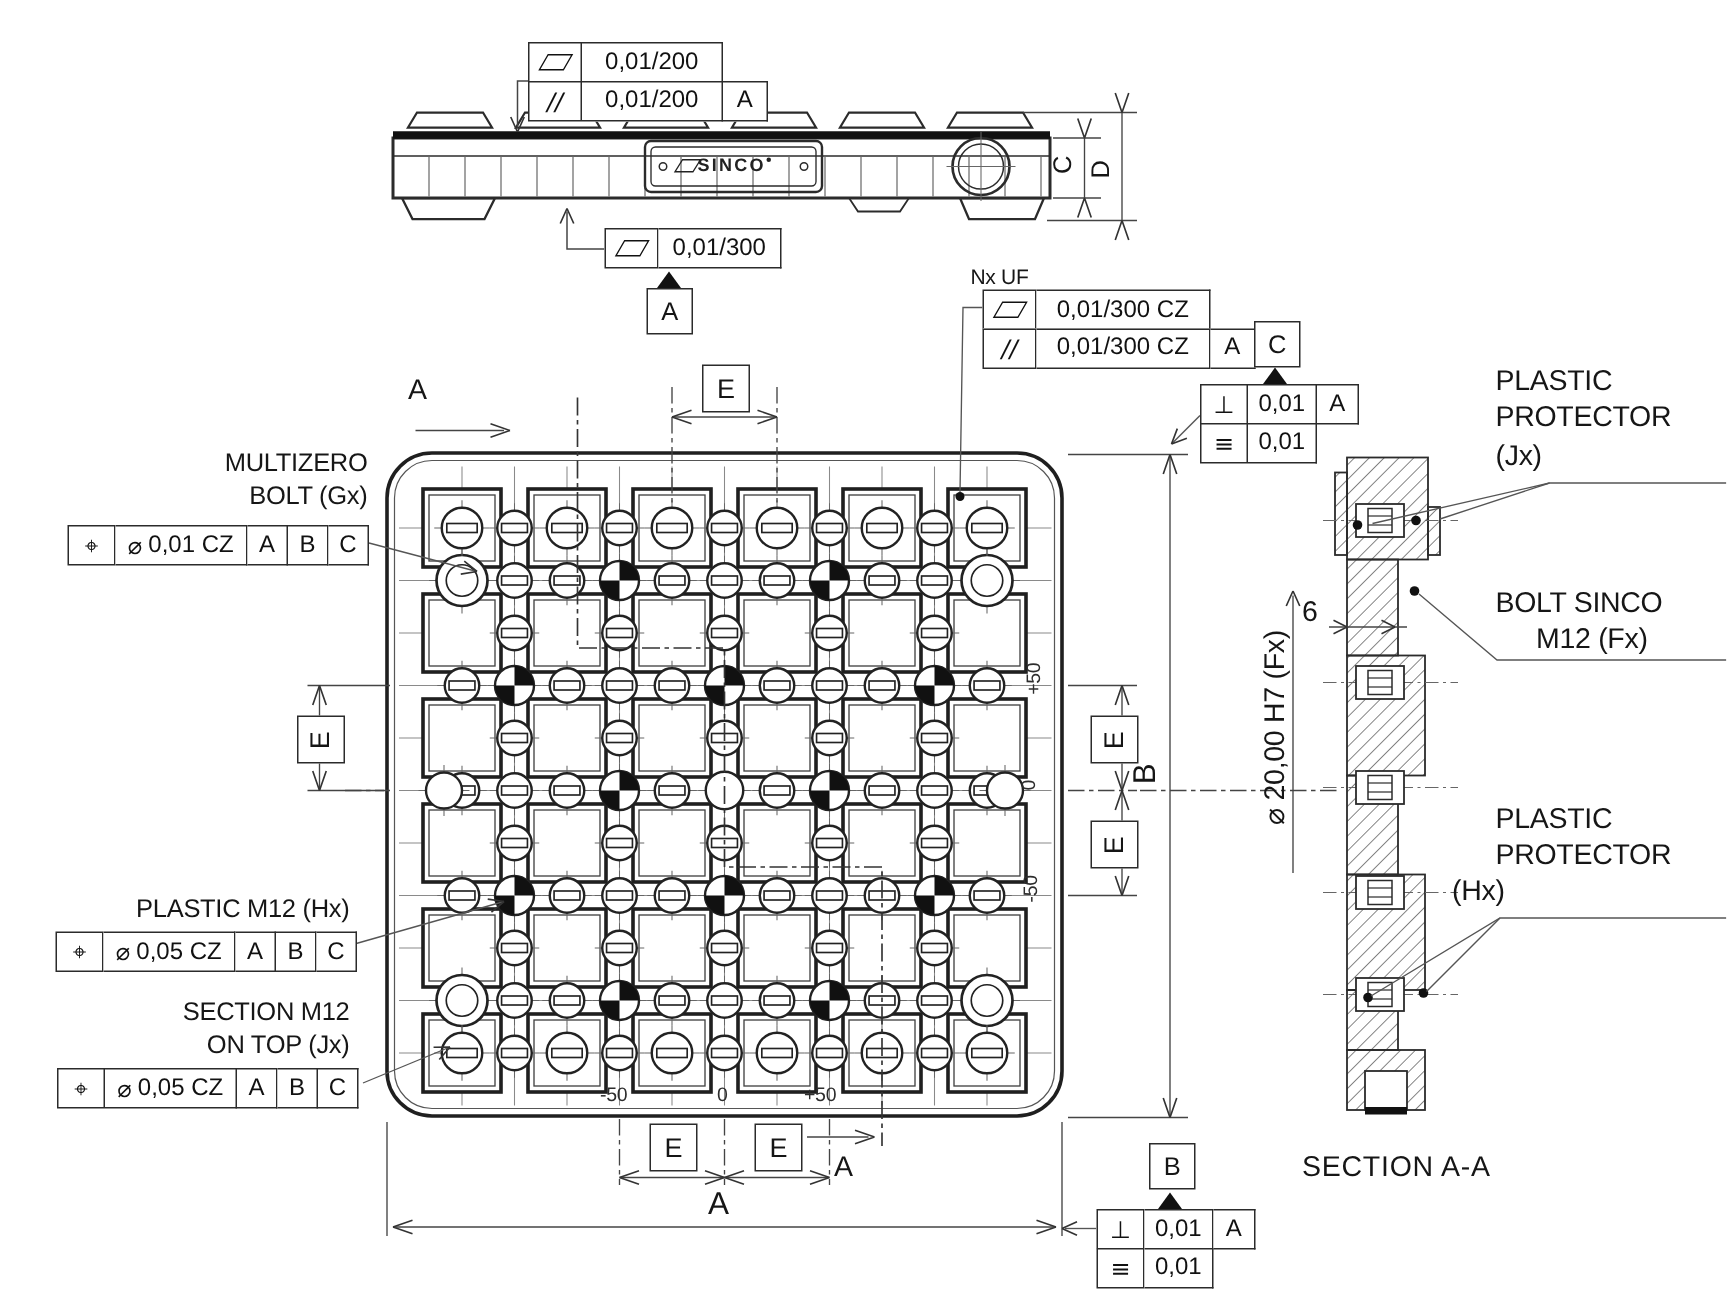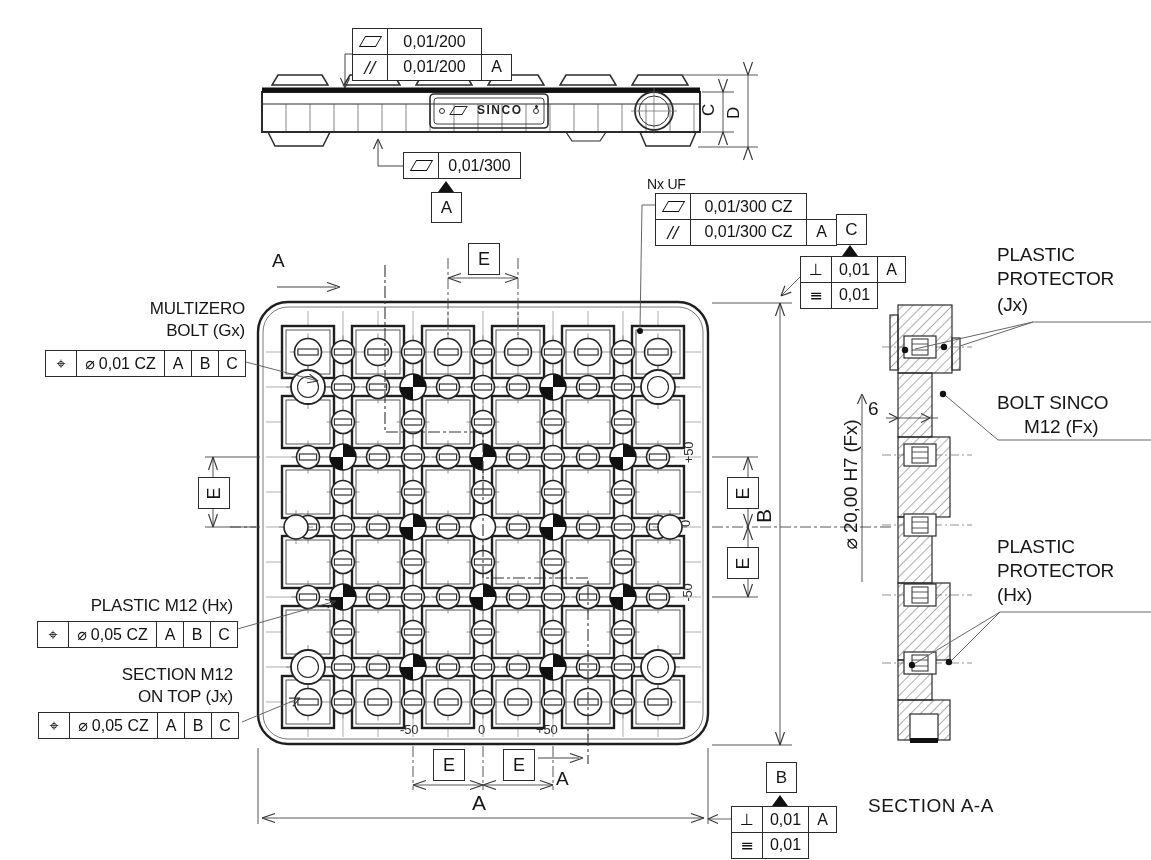--- a/index.html
+++ b/index.html
@@ -19,21 +19,21 @@
   .fcf .sym{font-family:"DejaVu Sans",sans-serif;font-size:16px}
   .row2{margin-top:-1.4px}
   .flaticon{display:inline-block;width:15px;height:9px;border:1.4px solid #111;transform:skewX(-30deg)}
   .dbox{position:absolute;width:29px;height:29px;border:1.4px solid #2b2b2b;display:flex;
         align-items:center;justify-content:center;font-size:17px;background:#fff}
   .dtri{position:absolute;width:0;height:0;border-left:8px solid transparent;
         border-right:8px solid transparent;border-bottom:11px solid #111}
   .ebox{position:absolute;width:30px;height:30px;border:1.3px solid #2b2b2b;display:flex;
         align-items:center;justify-content:center;font-size:18px;background:#fff}
   .logolbl{position:absolute;font-size:12px;font-weight:bold;letter-spacing:1.5px;color:#222;
-           display:flex;align-items:center;gap:12px}
+           display:flex;align-items:center;gap:0}
   .logogl{display:inline-block;width:11px;height:7px;border:1.6px solid #222;transform:skewX(-32deg)}
   .dot{width:3px;height:3px;background:#222;border-radius:50%;display:inline-block;margin-bottom:8px}
 </style>
 </head>
 <body>
 
 <div id="stage">
 
   <svg id="cad" width="1151" height="860" viewBox="0 0 1151 860">
     <defs>
@@ -1145,26 +1145,26 @@
 
   <div class="lbl big" style="left:997px;top:244px">PLASTIC</div>
   <div class="lbl big" style="left:997px;top:268px">PROTECTOR</div>
   <div class="lbl big" style="left:997px;top:294px">(Jx)</div>
 
   <div class="lbl big" style="left:997px;top:392px">BOLT SINCO</div>
   <div class="lbl big" style="left:1024px;top:416px">M12 (Fx)</div>
 
   <div class="lbl big" style="left:997px;top:536px">PLASTIC</div>
   <div class="lbl big" style="left:997px;top:560px">PROTECTOR</div>
-  <div class="lbl big" style="left:997px;top:584px">(Hx)</div>
+  <div class="lbl big" style="left:968px;top:584px">(Hx)</div>
 
   <div class="lbl big" style="left:745px;top:473px;width:210px;text-align:center;transform:rotate(-90deg)">⌀ 20,00 H7 (Fx)</div>
   <div class="lbl big" style="left:868px;top:398px">6</div>
 
-  <div class="lbl big" style="left:868px;top:795px;letter-spacing:0.5px">SECTION A-A</div>
+  <div class="lbl big" style="left:868px;top:768px;letter-spacing:0.5px">SECTION A-A</div>
 
   <div class="lbl big" style="left:272px;top:250px">A</div>
   <div class="lbl big" style="left:556px;top:768px">A</div>
   <div class="lbl big" style="left:472px;top:791px;font-size:21px">A</div>
   <div class="lbl big rot" style="left:757px;top:504px;font-size:21px">B</div>
   <div class="lbl rot" style="left:703px;top:100px">C</div>
   <div class="lbl rot" style="left:728px;top:103px">D</div>
 
   <div class="ebox" style="left:468px;top:243px">
       <span>E</span>

